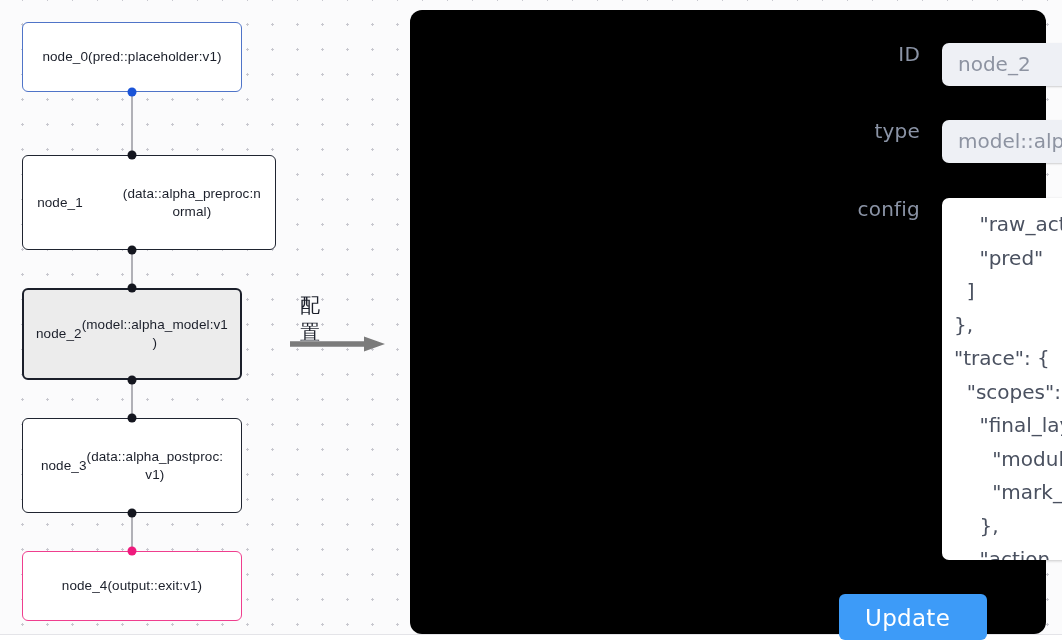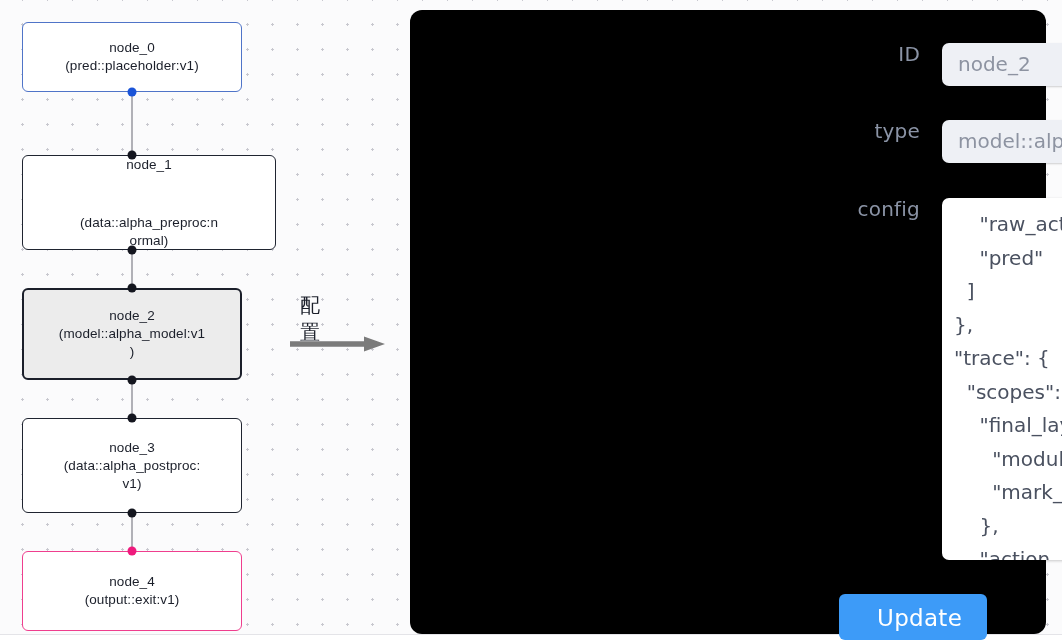--- a/index.html
+++ b/index.html
@@ -36,21 +36,20 @@
   }
 
   
   .node {
     position: absolute;
     box-sizing: border-box;
     background: #ffffff;
     border: 1.4px solid #1f2430;
     border-radius: 6px;
     display: flex;
-    flex-direction: column;
     align-items: center;
     justify-content: center;
     text-align: center;
     color: #1b1f2a;
     font-size: 13.5px;
     line-height: 18px;
     letter-spacing: 0.1px;
     padding: 2px 6px;
     z-index: 3;
   }
@@ -174,21 +173,21 @@
     left: 429px; top: 584px;
     width: 148px; height: 46px;
     background: #3d9bf8;
     border: none;
     border-radius: 6px;
     color: #ffffff;
     font-size: 23px;
     font-family: "DejaVu Sans", sans-serif;
     letter-spacing: 0.3px;
     text-align: left;
-    padding-left: 38px;
+    padding-left: 26px;
     box-sizing: border-box;
     cursor: pointer;
     line-height: 46px;
   }
 </style>
 </head>
 <body>
 
 <div id="canvas">
 
@@ -220,21 +219,21 @@
   <div class="handle" style="left:132px; top:380px;"></div>
 
   <div class="node" style="left:22px; top:418px; width:220px; height:95px;">
     <span class="nline">node_3</span>
     <span class="nline">(data::alpha_postproc:
 v1)</span>
   </div>
   <div class="handle" style="left:132px; top:418px;"></div>
   <div class="handle" style="left:132px; top:513px;"></div>
 
-  <div class="node output-node" style="left:22px; top:551px; width:220px; height:80px;">
+  <div class="node output-node" style="left:22px; top:551px; width:220px; height:70px;">
     <span class="nline">node_4</span>
     <span class="nline">(output::exit:v1)</span>
   </div>
   <div class="handle pink" style="left:132px; top:551px;"></div>
 
   <div id="annotation">
     <div id="annotation-label">配置</div>
     <svg id="annotation-arrow" viewBox="0 0 96 16">
       <path d="M0 5.2 L74 5.2 L74 0.5 L95 8 L74 15.5 L74 10.8 L0 10.8 Z" fill="#7b7b7b"></path>
     </svg>

